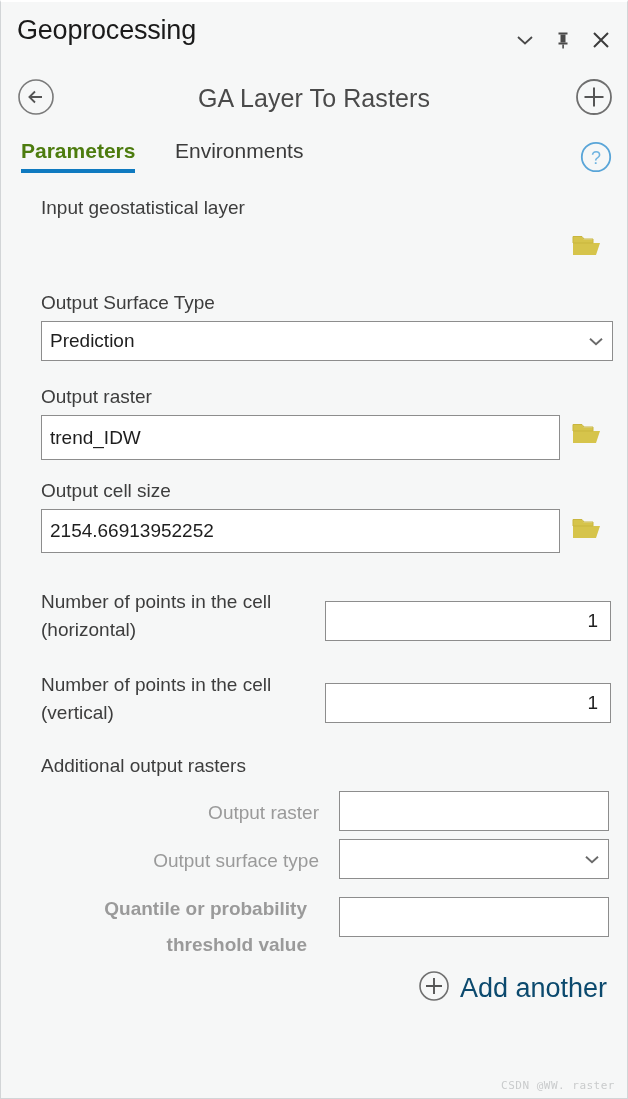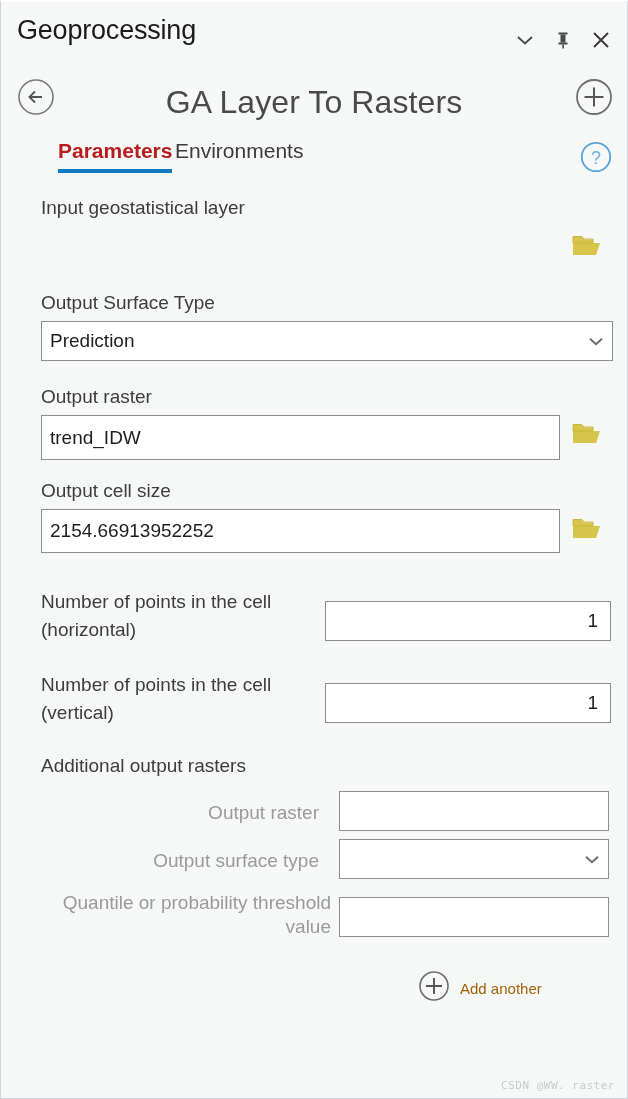--- a/index.html
+++ b/index.html
@@ -74,44 +74,43 @@
     width: 38px;
     height: 38px;
     cursor: pointer;
   }
   #tool-title {
     position: absolute;
     left: 0;
     right: 0;
     top: 20px;
     text-align: center;
-    font-size: 32px;
+    font-size: 25px;
     color: #4a4a4a;
     letter-spacing: 0.1px;
   }
 
   
   #tabbar {
     position: absolute;
     left: 0; top: 131px;
     width: 100%;
     height: 52px;
   }
   .tab {
     position: absolute;
     top: 6px;
     font-size: 21px;
     color: #323232;
     cursor: pointer;
     padding-bottom: 6px;
   }
   .tab.active {
-    color: #b91c1c;
+    color: #4d7c0f;
     font-weight: 700;
-    margin-left: 37px;
   }
   .tab.active::after {
     content: "";
     position: absolute;
     left: 0;
     right: 0;
     bottom: -4px;
     height: 4px;
     background: #0f7ac0;
   }
@@ -183,22 +182,22 @@
   #add-another {
     position: absolute;
     left: 417px;
     top: 968px;
     display: flex;
     align-items: center;
     gap: 10px;
     cursor: pointer;
   }
   #add-another .lbl {
-    font-size: 15px;
-    color: #a16207;
+    font-size: 27px;
+    color: #0c4a6e;
   }
 
   #watermark {
     position: absolute;
     right: 12px;
     bottom: 6px;
     font-size: 11px;
     color: #c9cbcc;
     font-family: "DejaVu Sans Mono", monospace;
     letter-spacing: 0.5px;
@@ -336,21 +335,21 @@
     <div class="field-label muted right" style="left:60px; top:665px; width:258px;">Output surface type</div>
     <div class="box combo" style="left:338px; top:654px; width:270px; height:40px;">
       <span class="val"></span>
       <span class="chev">
         <svg width="14" height="9" viewBox="0 0 14 9">
             <path d="M1 1.8 L7 7.2 L13 1.8" fill="none" stroke="#6a6a6a" stroke-width="1.9"></path>
           </svg>
       </span>
     </div>
 
-    <div class="field-label muted right" style="left:52px; top:706px; width:278px; white-space:normal; line-height:24px;">Quantile or probability threshold value</div>
+    <div class="field-label muted right" style="left:28px; top:706px; width:278px; white-space:normal; line-height:36px;font-weight:bold;">Quantile or probability threshold value</div>
     <div class="box" style="left:338px; top:712px; width:270px; height:40px;">
       <span class="val"></span>
     </div>
   </div>
 
   <div id="add-another">
     <span>
       <svg width="32" height="32" viewBox="0 0 32 32" aria-hidden="true">
         <circle cx="16" cy="16" r="14" fill="none" stroke="#6f6f6f" stroke-width="1.6"></circle>
         <path d="M16 8 V24 M8 16 H24" stroke="#555" stroke-width="1.9"></path>

